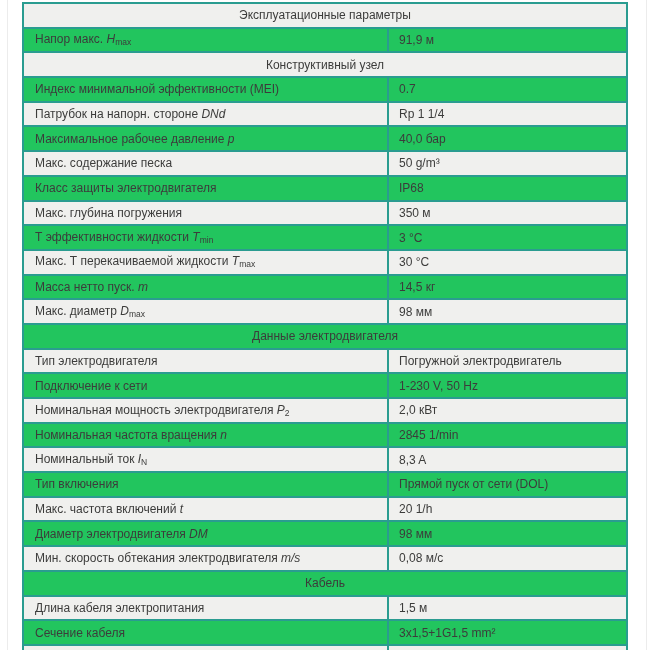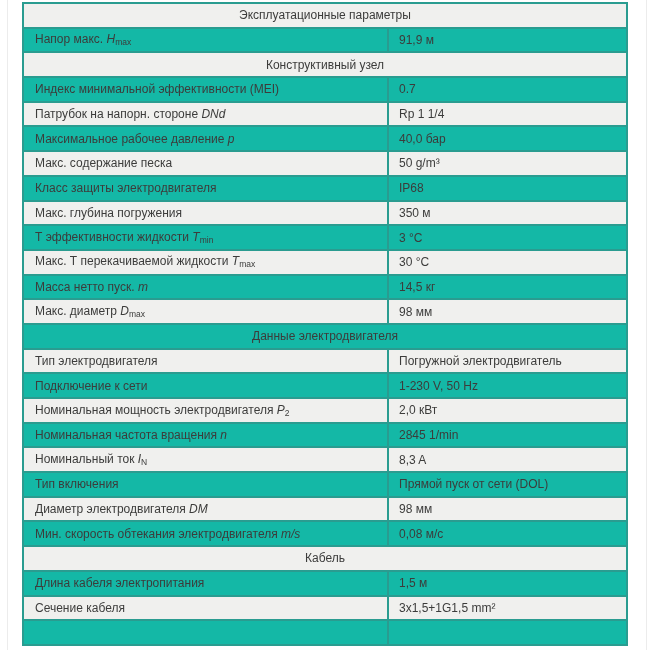--- a/index.html
+++ b/index.html
@@ -29,21 +29,21 @@
     position:absolute;
     left:22px;top:2px;
     width:606px;
     border:2px solid var(--teal);
     border-bottom:none;
   }
   .t-row{
     display:flex;
     height:24.7px;
     border-bottom:2px solid var(--teal);
-    background:#14b8a6;
+    background:#22c55e;
   }
   .t-row:nth-child(odd){background:var(--row-alt);}
   .cell{
     display:flex;
     align-items:center;
     font-size:12px;
     line-height:1;
     overflow:hidden;
   }
   .cell-label{
@@ -236,20 +236,28 @@
 
   <div class="t-row">
     <div class="cell cell-label">
       <span class="label-line"><span>Тип включения</span></span>
     </div>
     <div class="cell cell-value">
       <span>Прямой пуск от сети (DOL)</span>
     </div>
   </div>
 
+  <div class="t-row">
+    <div class="cell cell-label">
+      <span class="label-line"><span>Макс. частота включений </span><span class="var">t</span></span>
+    </div>
+    <div class="cell cell-value">
+      <span>20 1/h</span>
+    </div>
+  </div>
 
   <div class="t-row">
     <div class="cell cell-label">
       <span class="label-line"><span>Диаметр электродвигателя </span><span class="var">DM</span></span>
     </div>
     <div class="cell cell-value">
       <span>98 мм</span>
     </div>
   </div>
 

